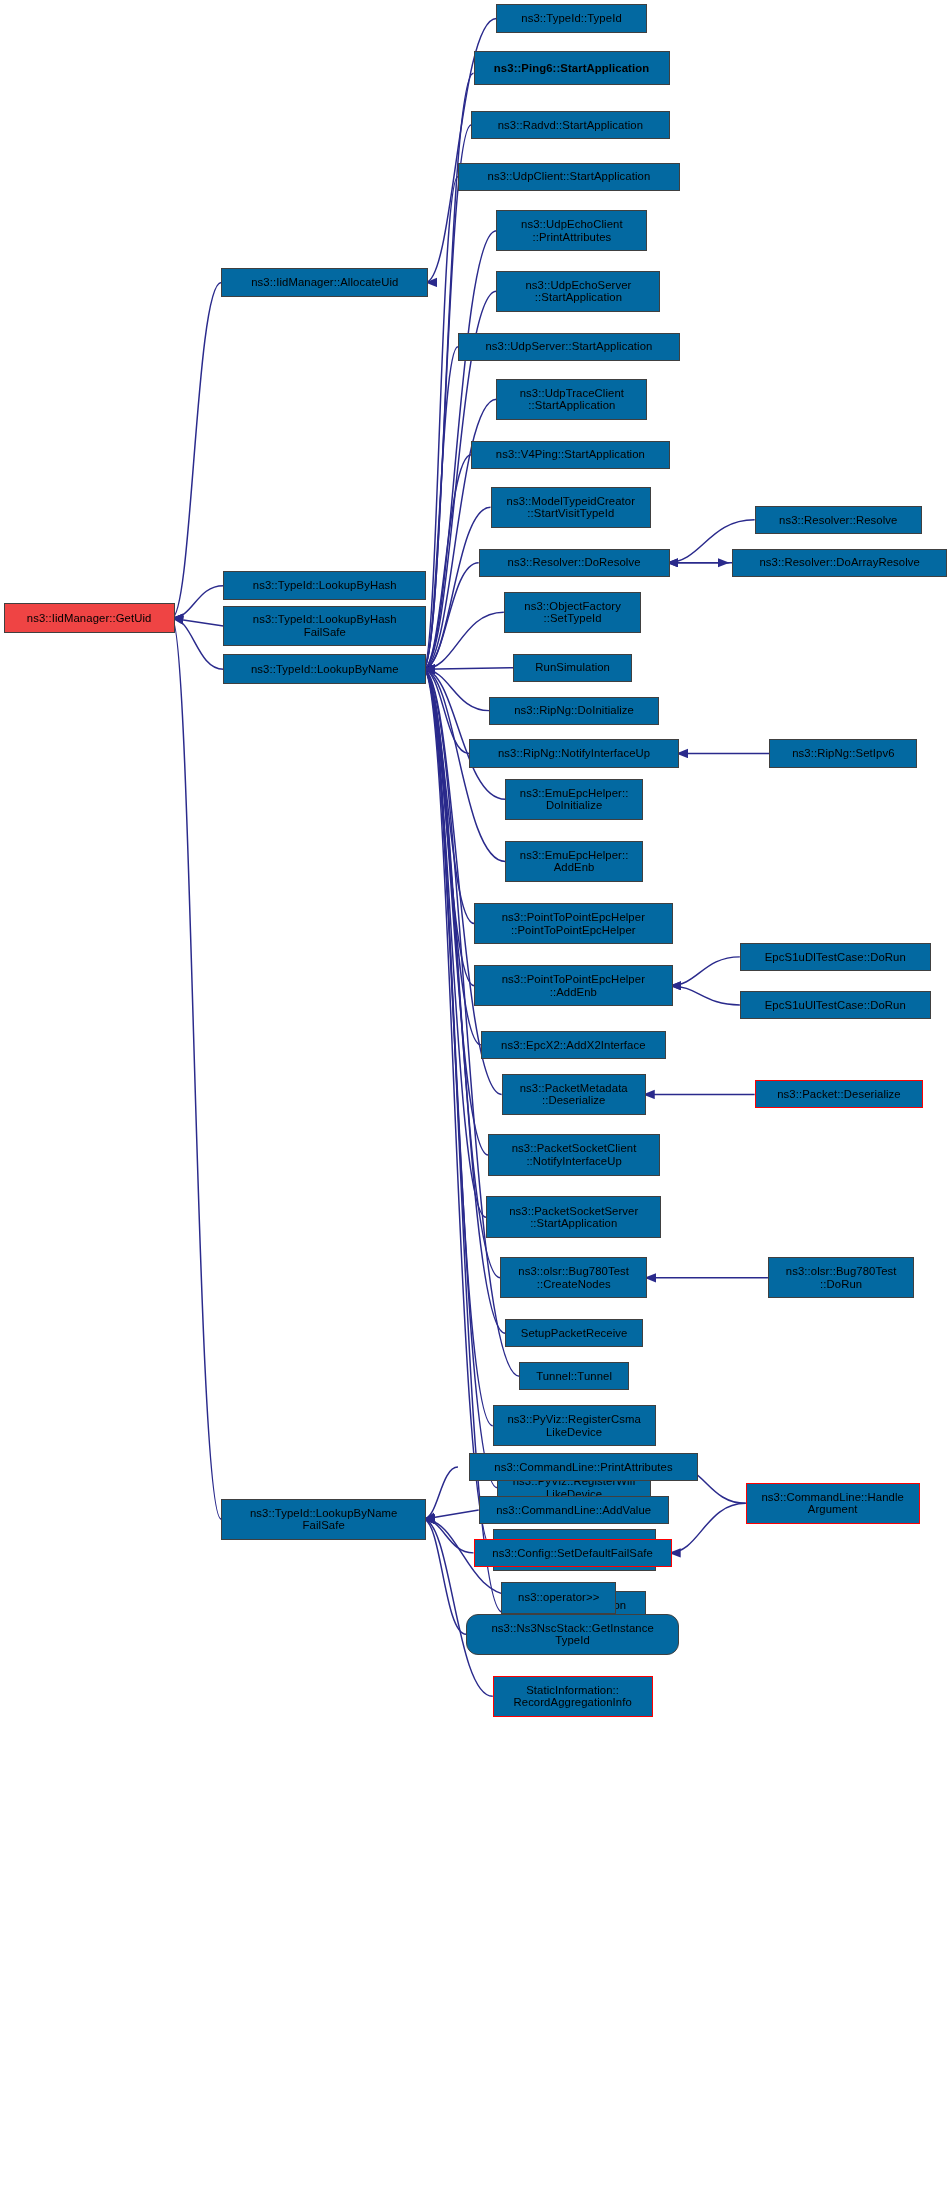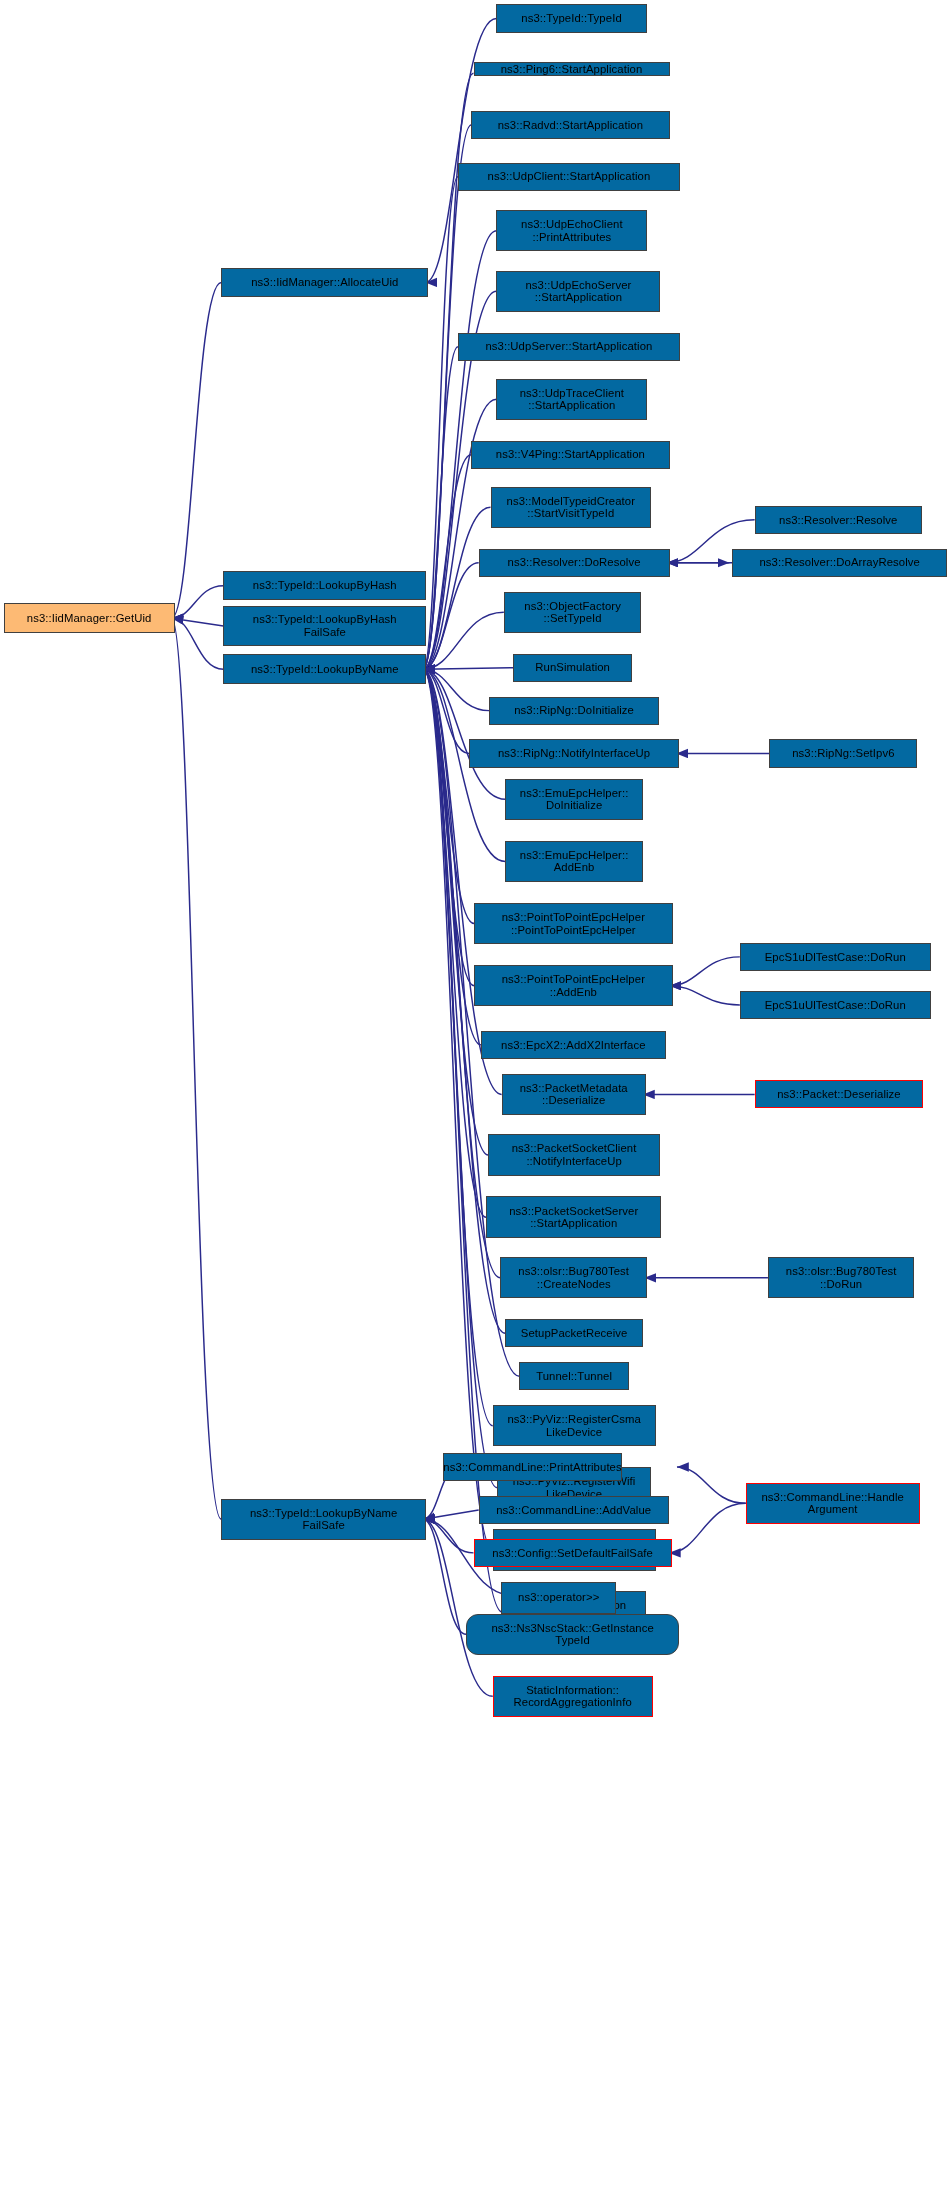--- a/index.html
+++ b/index.html
@@ -2,21 +2,21 @@
 <html><head>
 <meta charset="utf-8">
 <style>
   html,body{margin:0;padding:0;background:#ffffff;}
   body{font-family:"Liberation Sans","DejaVu Sans",sans-serif;}
   #canvas{position:relative;width:947px;height:2211px;background:#fff;overflow:hidden;}
   #edges{position:absolute;left:0;top:0;width:947px;height:2211px;pointer-events:none;}
   .node{position:absolute;box-sizing:border-box;display:flex;align-items:center;justify-content:center;
         text-align:center;line-height:1.12;background:#0369a1;border:1px solid #404040;
         font-size:11.3px;color:#000;letter-spacing:0.1px;}
-  .node.root{background:#fdba74;border:1px solid #404040;}
+  .node.root{background:#ef4444;border:1px solid #404040;}
   .node.red{border:1px solid #ff0000;}
   .node span{display:block;padding:0 3px;white-space:pre-line;}
 </style>
 </head>
 <body>
 
 <div id="canvas">
   <svg id="edges" viewBox="0 0 1280 2990" preserveAspectRatio="none">
     <defs>
       <marker id="ah" markerWidth="9" markerHeight="9" refX="8" refY="3.2" orient="auto" markerUnits="strokeWidth">
@@ -94,21 +94,21 @@
       <div class="node" style="left: 223.433px; top: 654.426px; width: 202.717px; height: 29.5786px;">
         <span>ns3::TypeId::LookupByName</span>
       </div>
       <div class="node" style="left: 221.213px; top: 1498.9px; width: 204.937px; height: 40.6706px;">
         <span>ns3::TypeId::LookupByName
 FailSafe</span>
       </div>
       <div class="node" style="left: 496.435px; top: 4.43679px; width: 150.188px; height: 28.0997px;">
         <span>ns3::TypeId::TypeId</span>
       </div>
-      <div class="node" style="left: 473.5px; top: 62px; width: 196.059px; height: 14px;">
+      <div class="node" style="left: 473.5px; top: 51px; width: 196.059px; height: 34px; font-weight: bold;">
         <span>ns3::Ping6::StartApplication</span>
       </div>
       <div class="node" style="left: 471.28px; top: 110.92px; width: 198.278px; height: 28.0997px;">
         <span>ns3::Radvd::StartApplication</span>
       </div>
       <div class="node" style="left: 457.963px; top: 162.682px; width: 221.953px; height: 28.0997px;">
         <span>ns3::UdpClient::StartApplication</span>
       </div>
       <div class="node" style="left: 496.435px; top: 210.008px; width: 150.928px; height: 41.41px;">
         <span>ns3::UdpEchoClient
@@ -198,21 +198,21 @@
 LikeDevice</span>
       </div>
       <div class="node" style="left: 492.736px; top: 1529.21px; width: 162.766px; height: 41.41px;">
         <span>ns3::PyViz::RegisterPoint
 ToPointLikeDevice</span>
       </div>
       <div class="node" style="left: 502.354px; top: 1591.33px; width: 143.53px; height: 41.41px;">
         <span>ns3::BsmApplication
 ::StartApplication</span>
       </div>
-      <div class="node" style="left: 443px; top: 1453.05px; width: 179px; height: 28.0997px; text-align: right;">
+      <div class="node" style="left: 469px; top: 1453.05px; width: 229px; height: 28.0997px; text-align: right;">
         <span>ns3::CommandLine::PrintAttributes</span>
       </div>
       <div class="node" style="left: 478.679px; top: 1495.94px; width: 190px; height: 28.0997px;">
         <span>ns3::CommandLine::AddValue</span>
       </div>
       <div class="node red" style="left: 473.5px; top: 1538.83px; width: 198.278px; height: 28.0997px;">
         <span>ns3::Config::SetDefaultFailSafe</span>
       </div>
       <div class="node" style="left: 501px; top: 1581.72px; width: 115.416px; height: 32px;">
         <span>ns3::operator&gt;&gt;</span>

